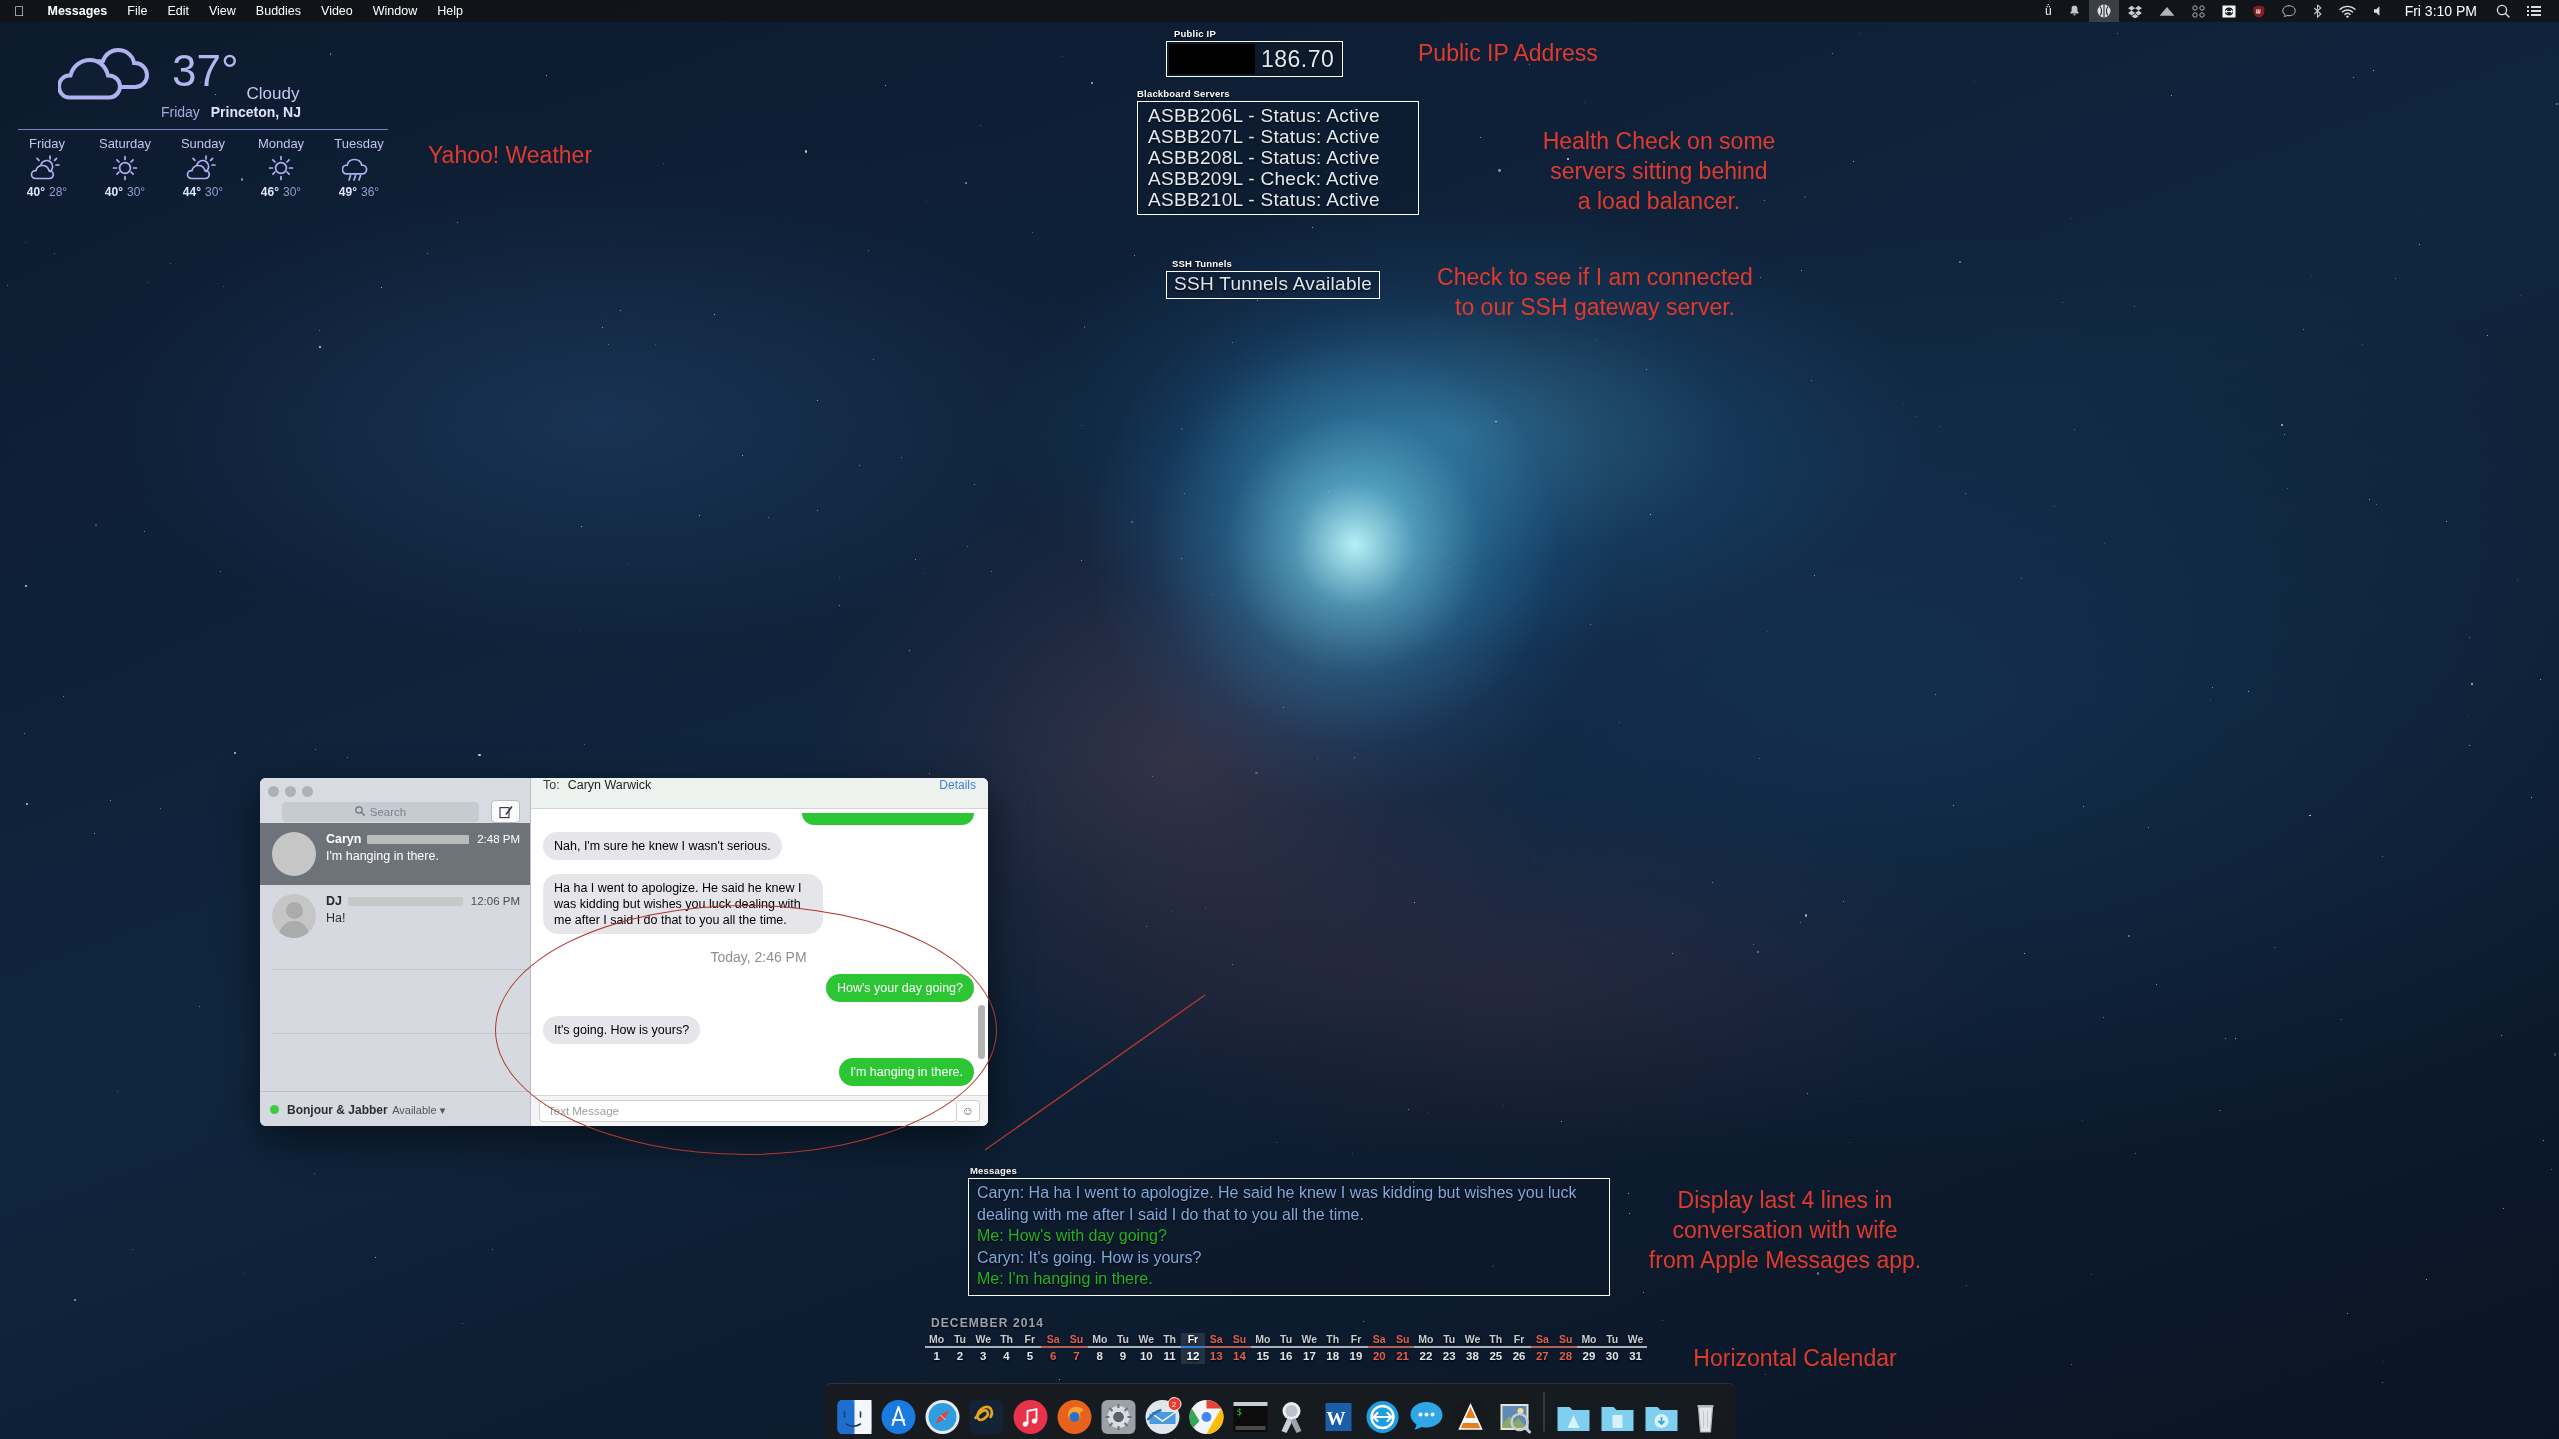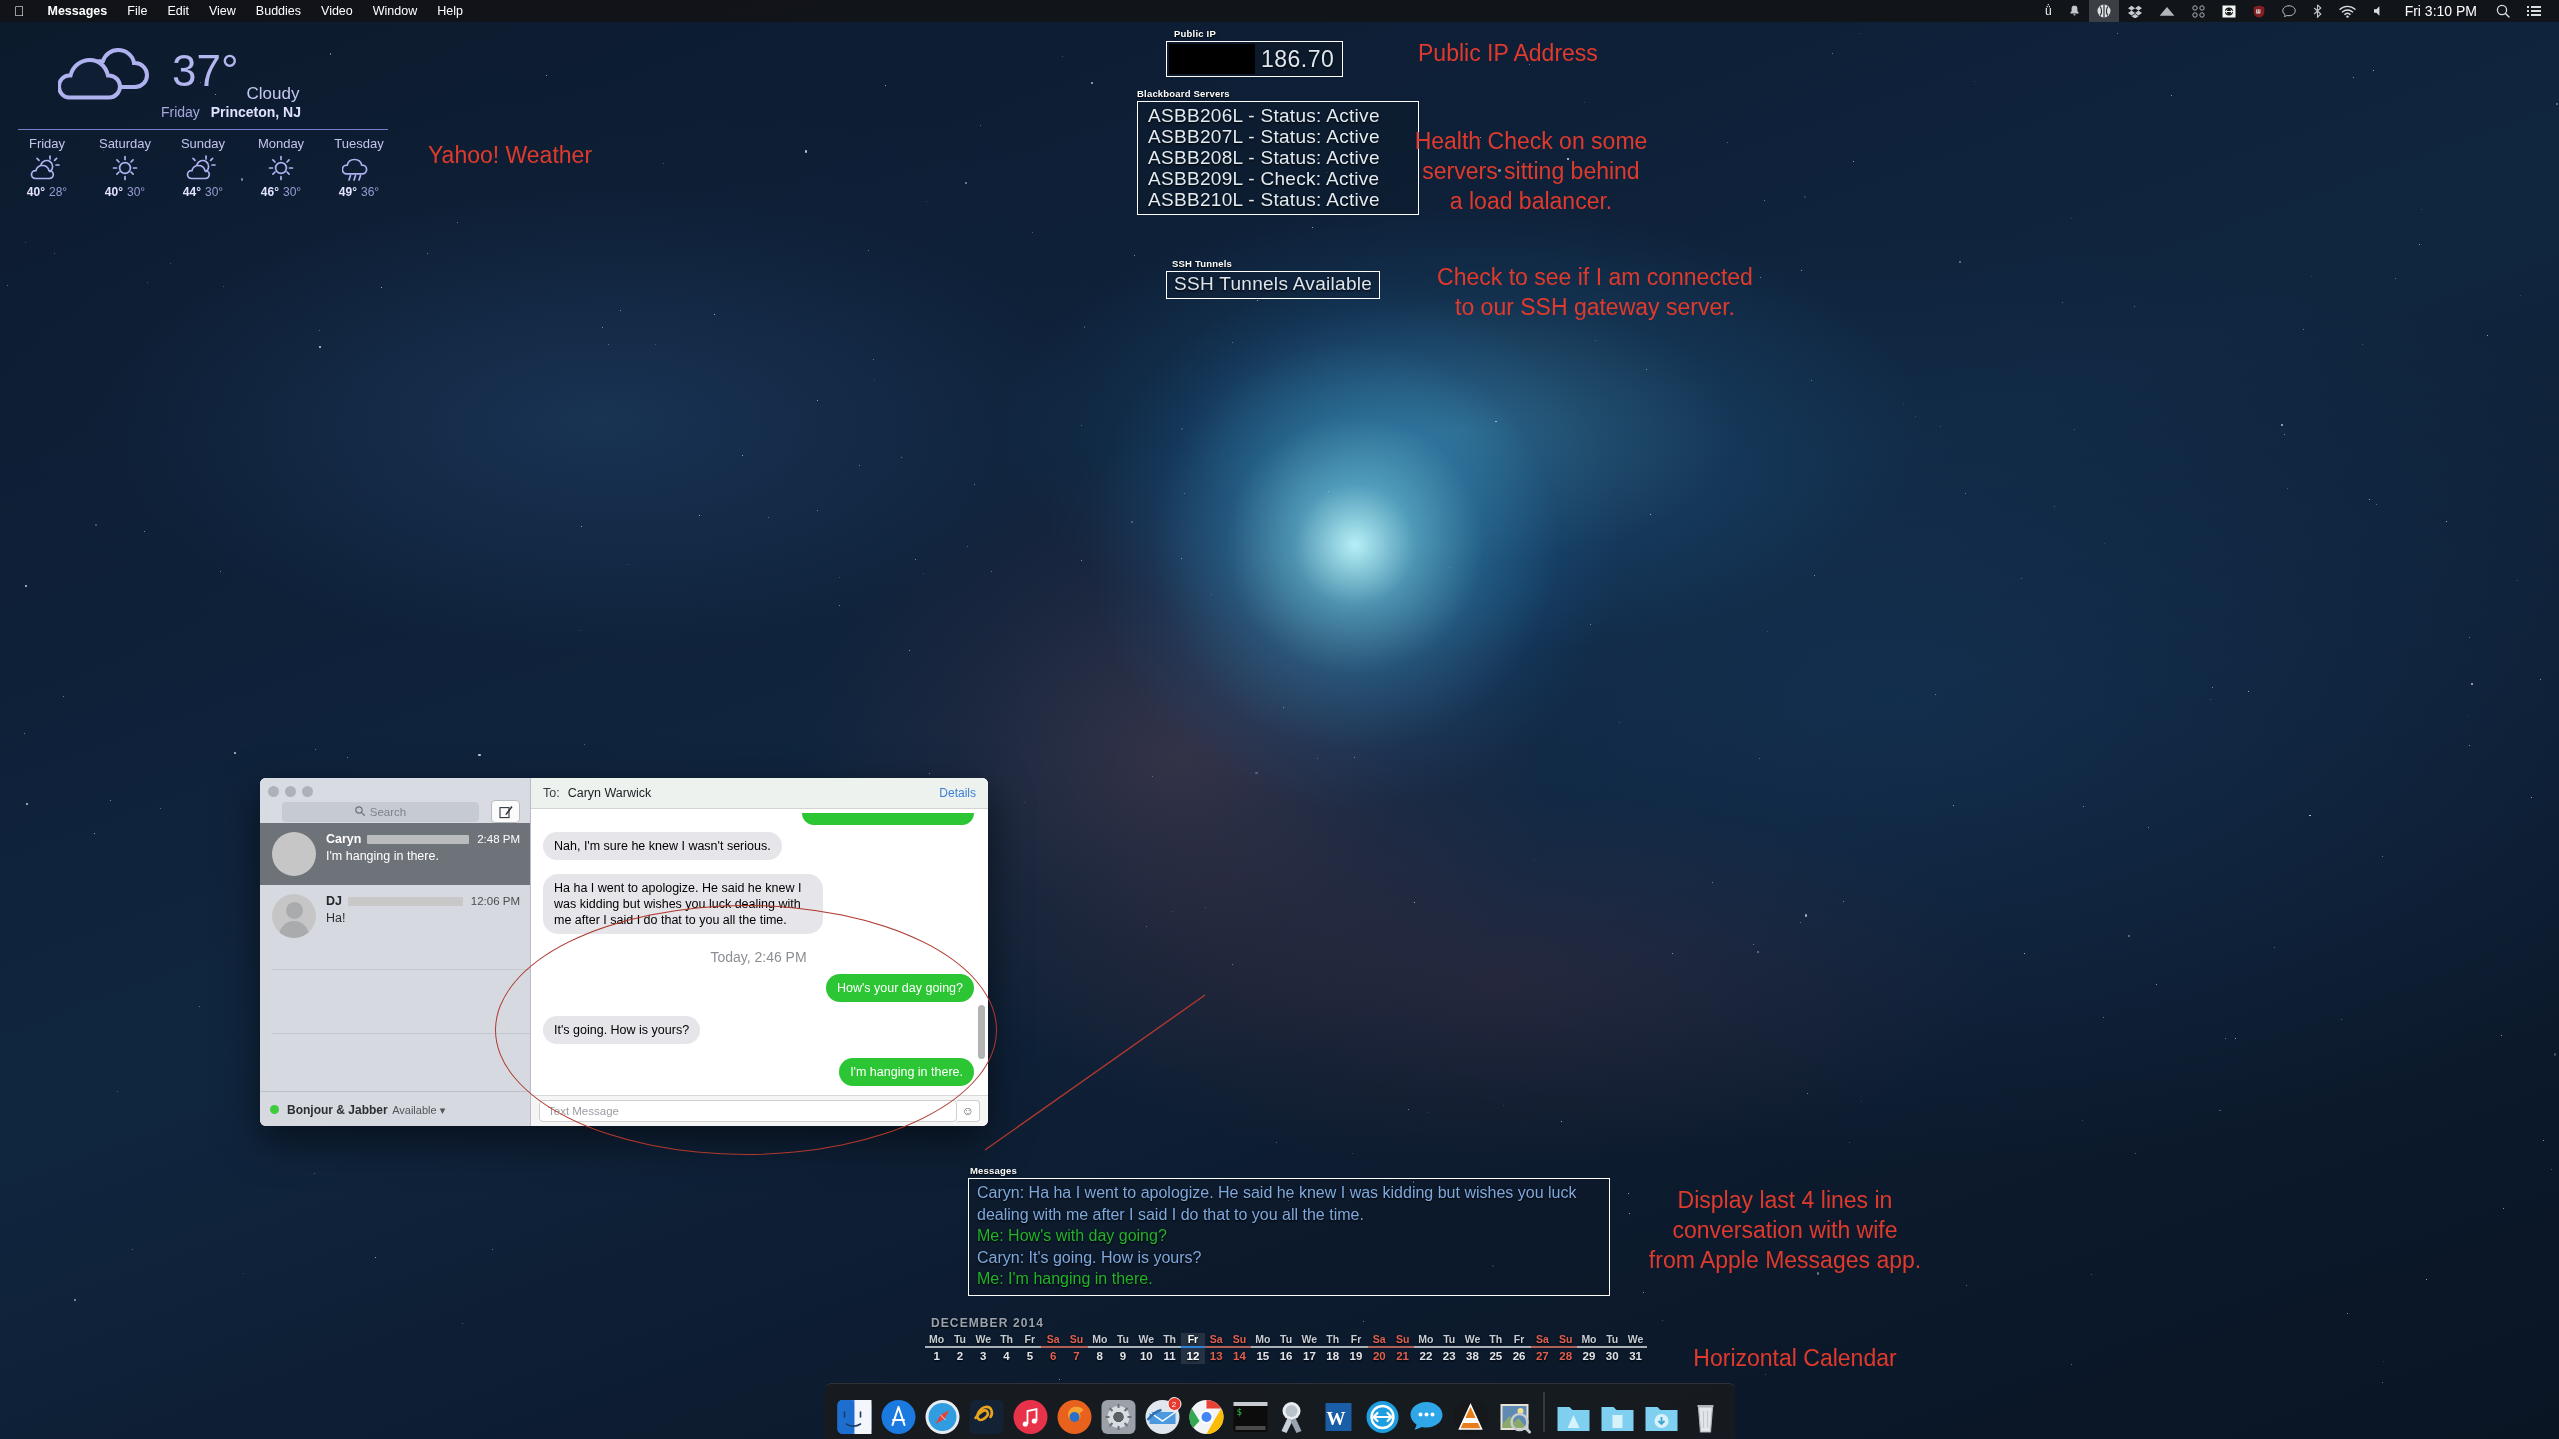--- a/index.html
+++ b/index.html
@@ -112,21 +112,21 @@
   .conv .prev{font-size:12.5px;color:#2d3034;margin-top:3px;}
   .conv.sel .prev{color:#fff;}
   .convdiv{height:1px;background:#c3c8cf;margin-left:12px;}
   #sidebot{height:34px;border-top:1px solid #bcc1c8;display:flex;align-items:center;padding:0 10px;}
   #sidebot .dot{width:9px;height:9px;border-radius:50%;background:#3ecb3e;margin-right:8px;flex:none;}
   #sidebot .stxt .s1{font-size:12px;font-weight:bold;color:#2c2f33;line-height:13px;}
   #sidebot .stxt .s2{font-size:11px;color:#52565b;line-height:13px;}
   
   #msgconv{flex:1;display:flex;flex-direction:column;background:#fff;min-width:0;}
   #convhead{height:30px;background:#eef2ee;border-bottom:1px solid #d2d6d2;
-    display:flex;align-items:center;padding:0 12px;}
+    display:flex;padding:0 12px;}
   #convhead .to{font-size:12.5px;color:#3a3d41;}
   #convhead .nmv{font-size:12.5px;color:#1c1f23;margin-left:8px;}
   #convhead .det{margin-left:auto;font-size:12px;color:#3b7fd4;}
   #bubbles{flex:1;position:relative;overflow:hidden;padding:4px 14px 4px 12px;}
   .bub{max-width:270px;padding:6px 11px;border-radius:15px;font-size:12.5px;
     line-height:16px;margin:7px 0;display:inline-block;position:relative;}
   .bub.them{background:#e5e5ea;color:#000;}
   .bub.me{background:#2cc634;color:#fff;float:right;clear:both;}
   .row{clear:both;overflow:hidden;}
   .rowr{text-align:right;}
@@ -657,21 +657,21 @@
 
 <div id="sshw">
   <div class="glabel">SSH Tunnels</div>
   <div class="gbox">
     <div class="sval">SSH Tunnels Available</div>
   </div>
 </div>
 
 <div class="anno" style="left: 400px; top: 140px; width: 220px; color: rgb(224, 58, 44);">Yahoo! Weather</div>
 <div class="anno" style="left: 1418px; top: 38px; width: 300px; text-align: left; color: rgb(224, 58, 44);">Public IP Address</div>
-<div class="anno" style="left: 1376px; top: 126px; width: 310px; color: rgb(224, 58, 44);">Health Check on some
+<div class="anno" style="left: 1504px; top: 126px; width: 310px; color: rgb(224, 58, 44);">Health Check on some
 servers sitting behind
 a load balancer.</div>
 <div class="anno" style="left: 1400px; top: 262px; width: 390px; color: rgb(224, 58, 44);">Check to see if I am connected
 to our SSH gateway server.</div>
 <div class="anno" style="left: 1640px; top: 1185px; width: 290px; color: rgb(224, 58, 44);">Display last 4 lines in
 conversation with wife
 from Apple Messages app.</div>
 <div class="anno" style="left: 1650px; top: 1343px; width: 290px; color: rgb(224, 58, 44);">Horizontal Calendar</div>
 
 <div id="msgwin">

